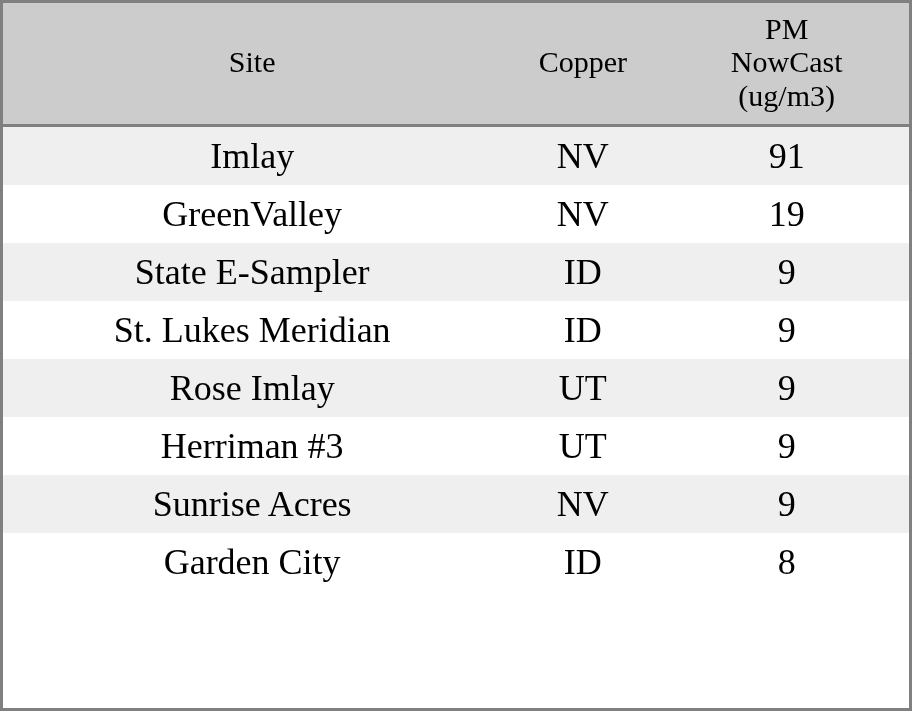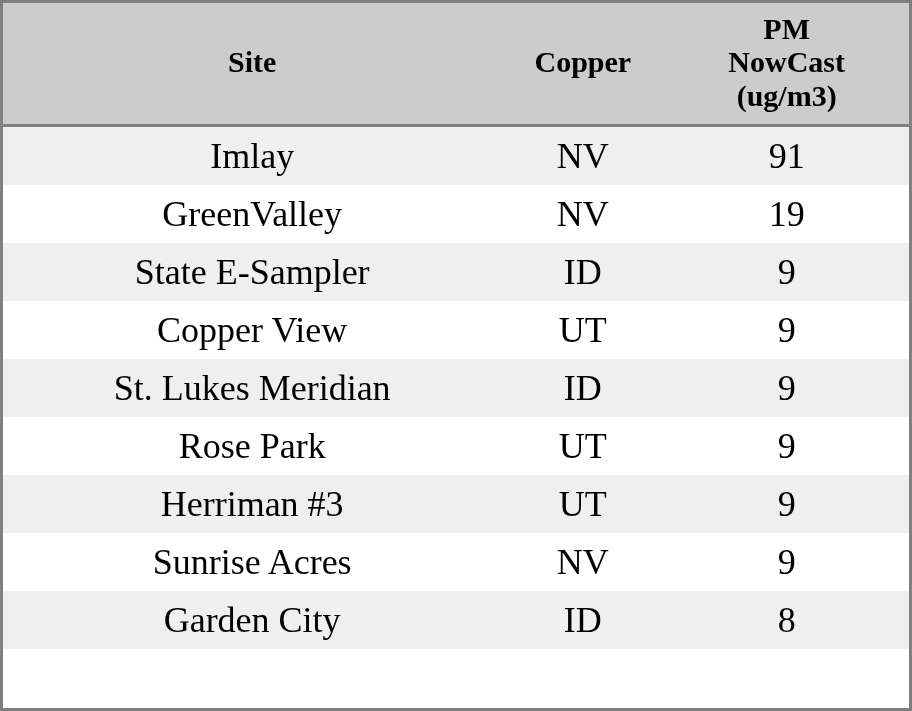--- a/index.html
+++ b/index.html
@@ -22,21 +22,21 @@
     overflow: hidden;
   }
   table.data-table {
     width: 100%;
     border-collapse: collapse;
     table-layout: fixed;
   }
   thead th {
     background: #cccccc;
     color: #000000;
-    font-weight: bold;
+    font-weight: normal;
     font-size: 30px;
     line-height: 1.12;
     text-align: center;
     vertical-align: middle;
     padding: 8px 4px 10px 4px;
     border: 0;
     height: 122px;
     box-sizing: border-box;
   }
   thead tr {
@@ -96,31 +96,26 @@
         <td>GreenValley</td>
         <td>NV</td>
         <td>19</td>
       </tr>
       <tr>
         <td>State E-Sampler</td>
         <td>ID</td>
         <td>9</td>
       </tr>
       <tr>
-        <td>Copper View</td>
-        <td>UT</td>
-        <td>9</td>
-      </tr>
-      <tr>
         <td>St. Lukes Meridian</td>
         <td>ID</td>
         <td>9</td>
       </tr>
       <tr>
-        <td>Rose Park</td>
+        <td>Rose Imlay</td>
         <td>UT</td>
         <td>9</td>
       </tr>
       <tr>
         <td>Herriman #3</td>
         <td>UT</td>
         <td>9</td>
       </tr>
       <tr>
         <td>Sunrise Acres</td>

